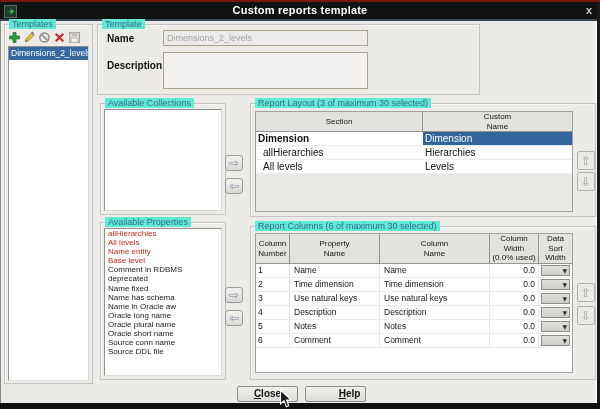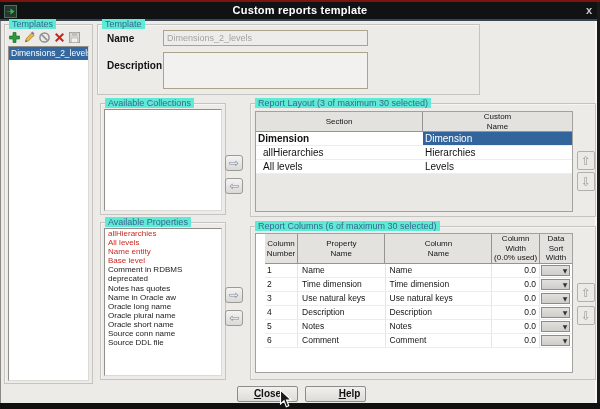--- a/index.html
+++ b/index.html
@@ -206,40 +206,41 @@
 
 <div class="group" style="left:100px; top:222px; width:124px; height:156px;">
   <span class="group-title">Available Properties</span>
   <div class="listbox" style="left:3px; top:5px; width:116px; height:146px;">
       <div class="prop-row red">allHierarchies</div>
       <div class="prop-row red">All levels</div>
       <div class="prop-row red">Name entity</div>
       <div class="prop-row red">Base level</div>
       <div class="prop-row">Comment in RDBMS</div>
       <div class="prop-row">deprecated</div>
-      <div class="prop-row">Notes has quotes</div>
+      <div class="prop-row">Name fixed</div>
+      <div class="prop-row">Name has schema</div>
       <div class="prop-row">Name in Oracle aw</div>
       <div class="prop-row">Oracle long name</div>
       <div class="prop-row">Oracle plural name</div>
       <div class="prop-row">Oracle short name</div>
       <div class="prop-row">Source conn name</div>
       <div class="prop-row">Source DDL file</div>
     </div>
 </div>
 
 <div class="xfer-btn" style="left:225px; top:287px;">
   <span>⇨</span>
 </div>
 <div class="xfer-btn" style="left:225px; top:310px;">
   <span>⇦</span>
 </div>
 
 <div class="group" style="left:250px; top:226px; width:344px; height:152px;">
   <span class="group-title">Report Columns (6 of maximum 30 selected)</span>
-  <div class="tbl" style="left:4px; top:6px; width:318px; height:140px; display:flex; flex-direction:column;padding-left:9px;">
+  <div class="tbl" style="left:4px; top:6px; width:318px; height:140px; display:flex; flex-direction:column;">
     <div class="thead" style="height:30px;">
         <div class="th" style="width: 34px;">Column
 Number</div>
         <div class="th" style="width: 90px;">Property
 Name</div>
         <div class="th" style="width: 110px;">Column
 Name</div>
         <div class="th" style="width: 49px;">Column
 Width
 (0.0% used)</div>

